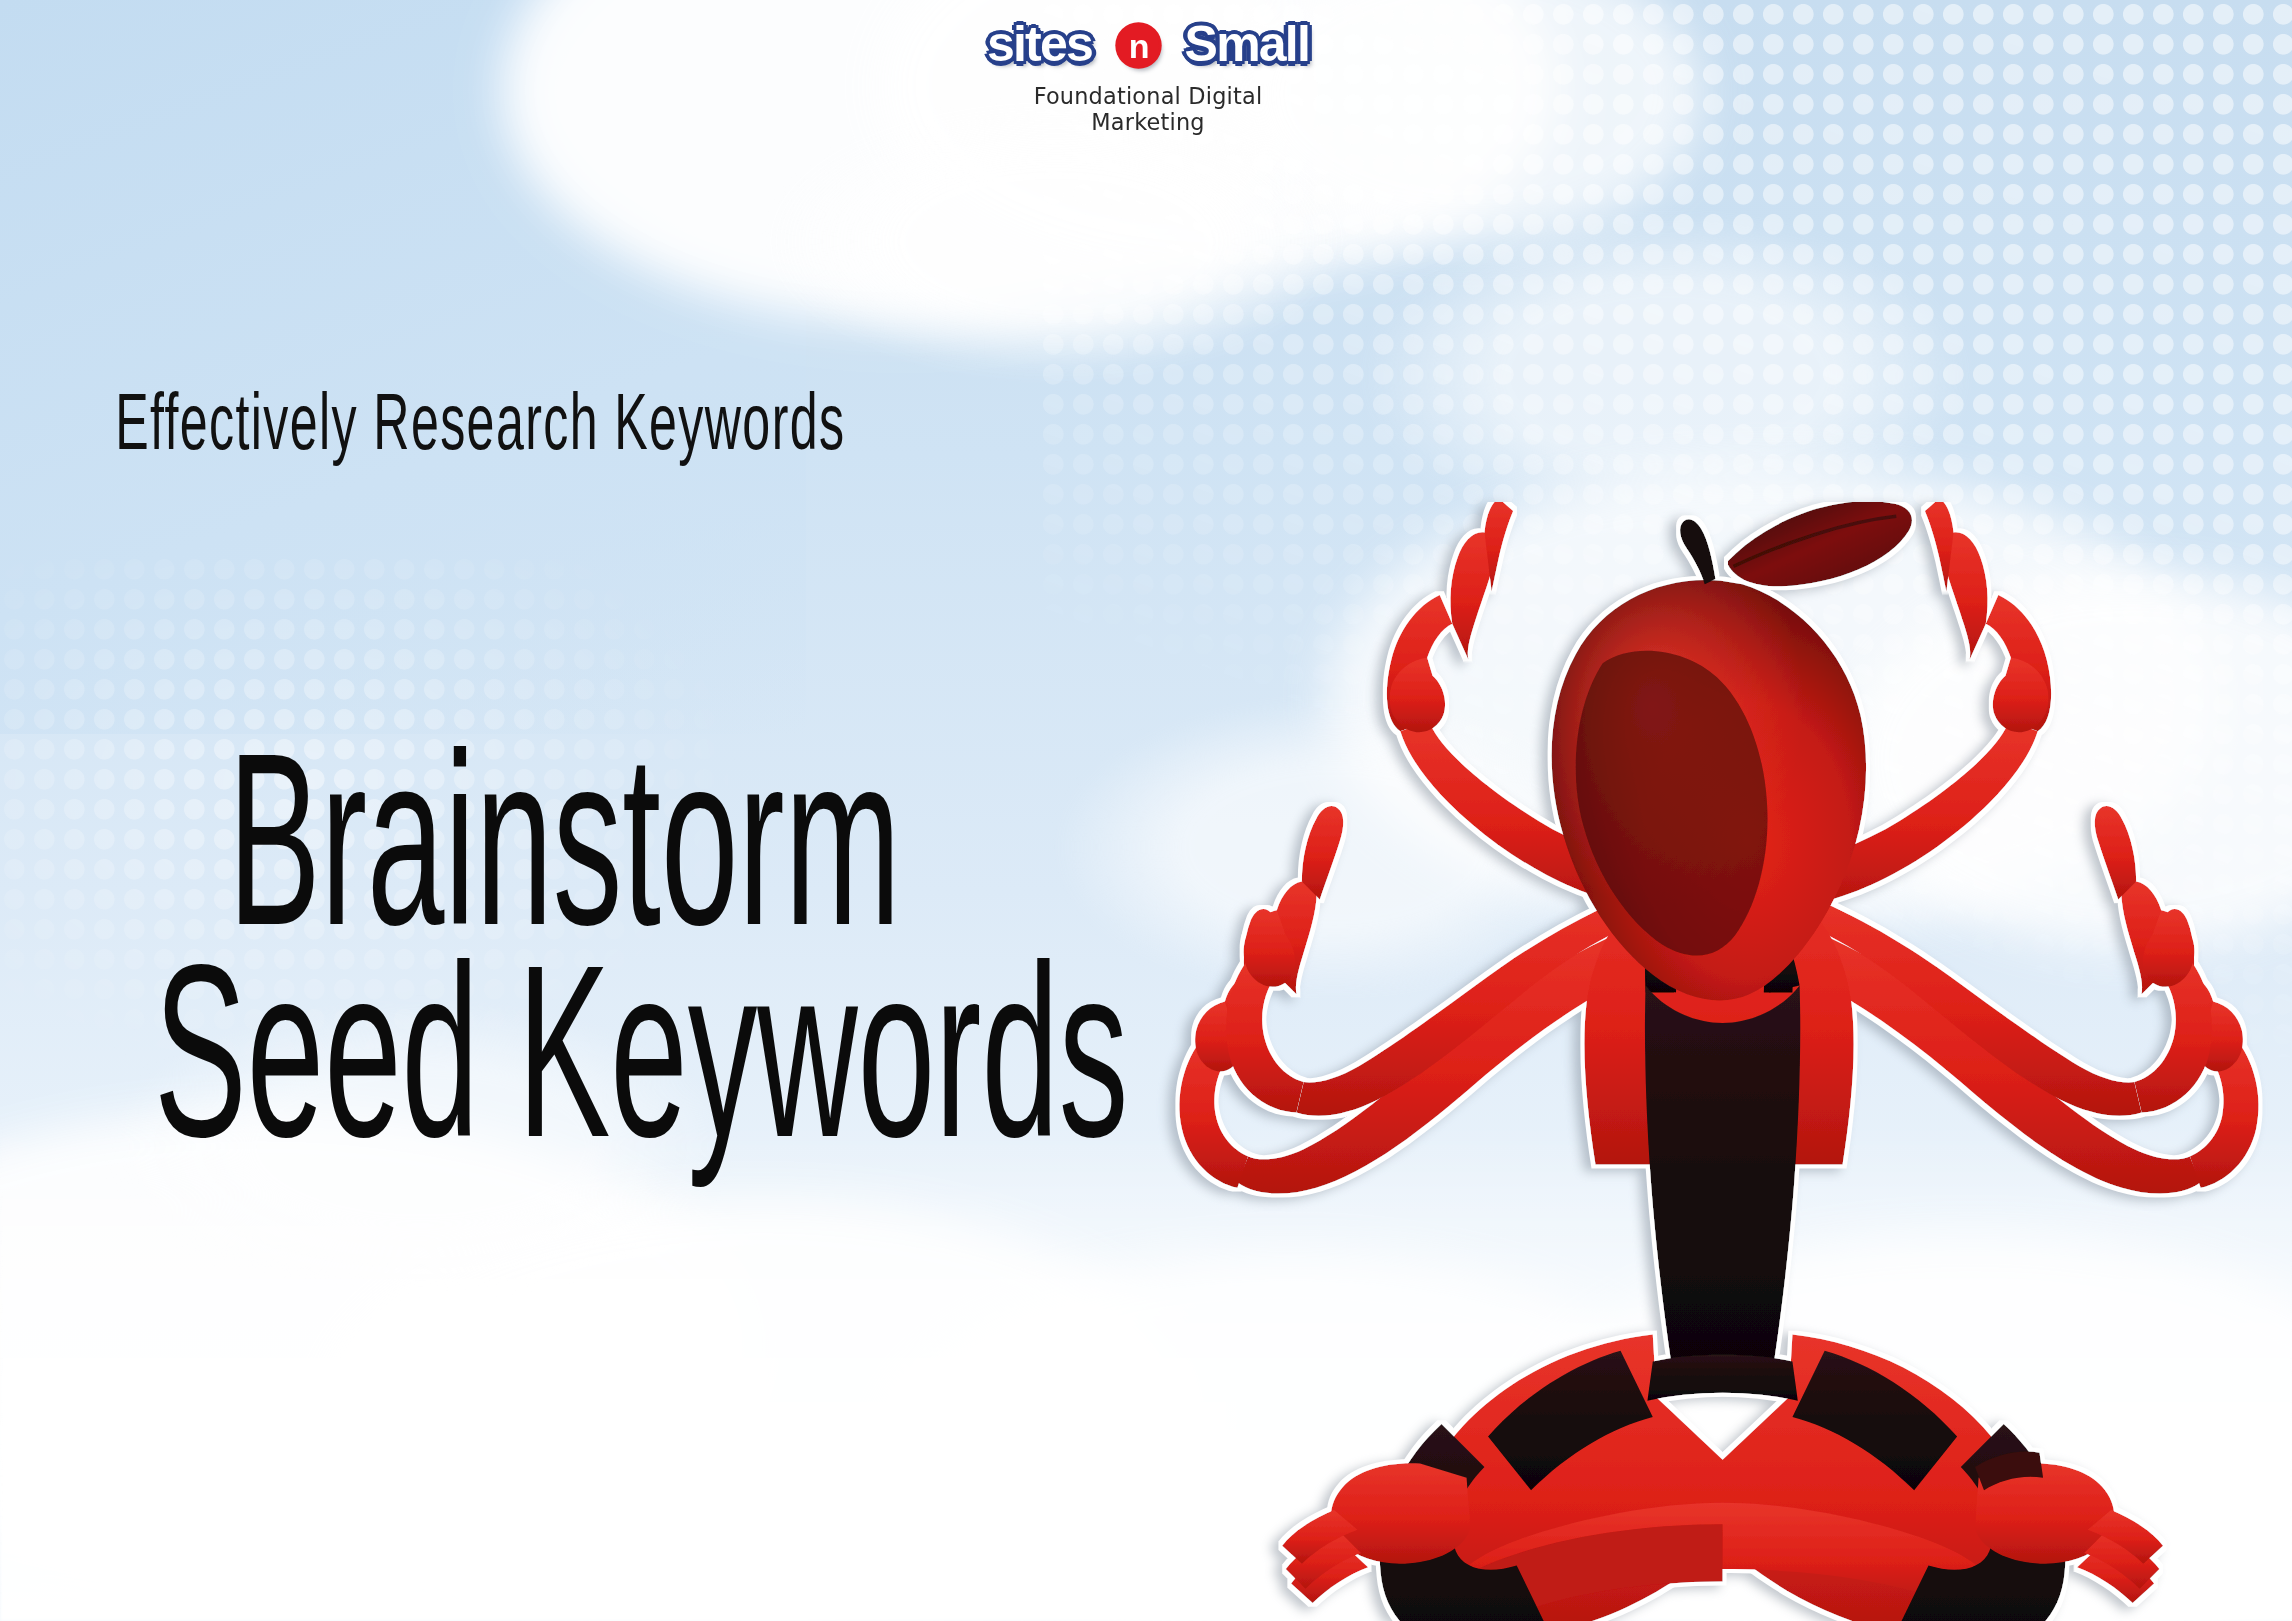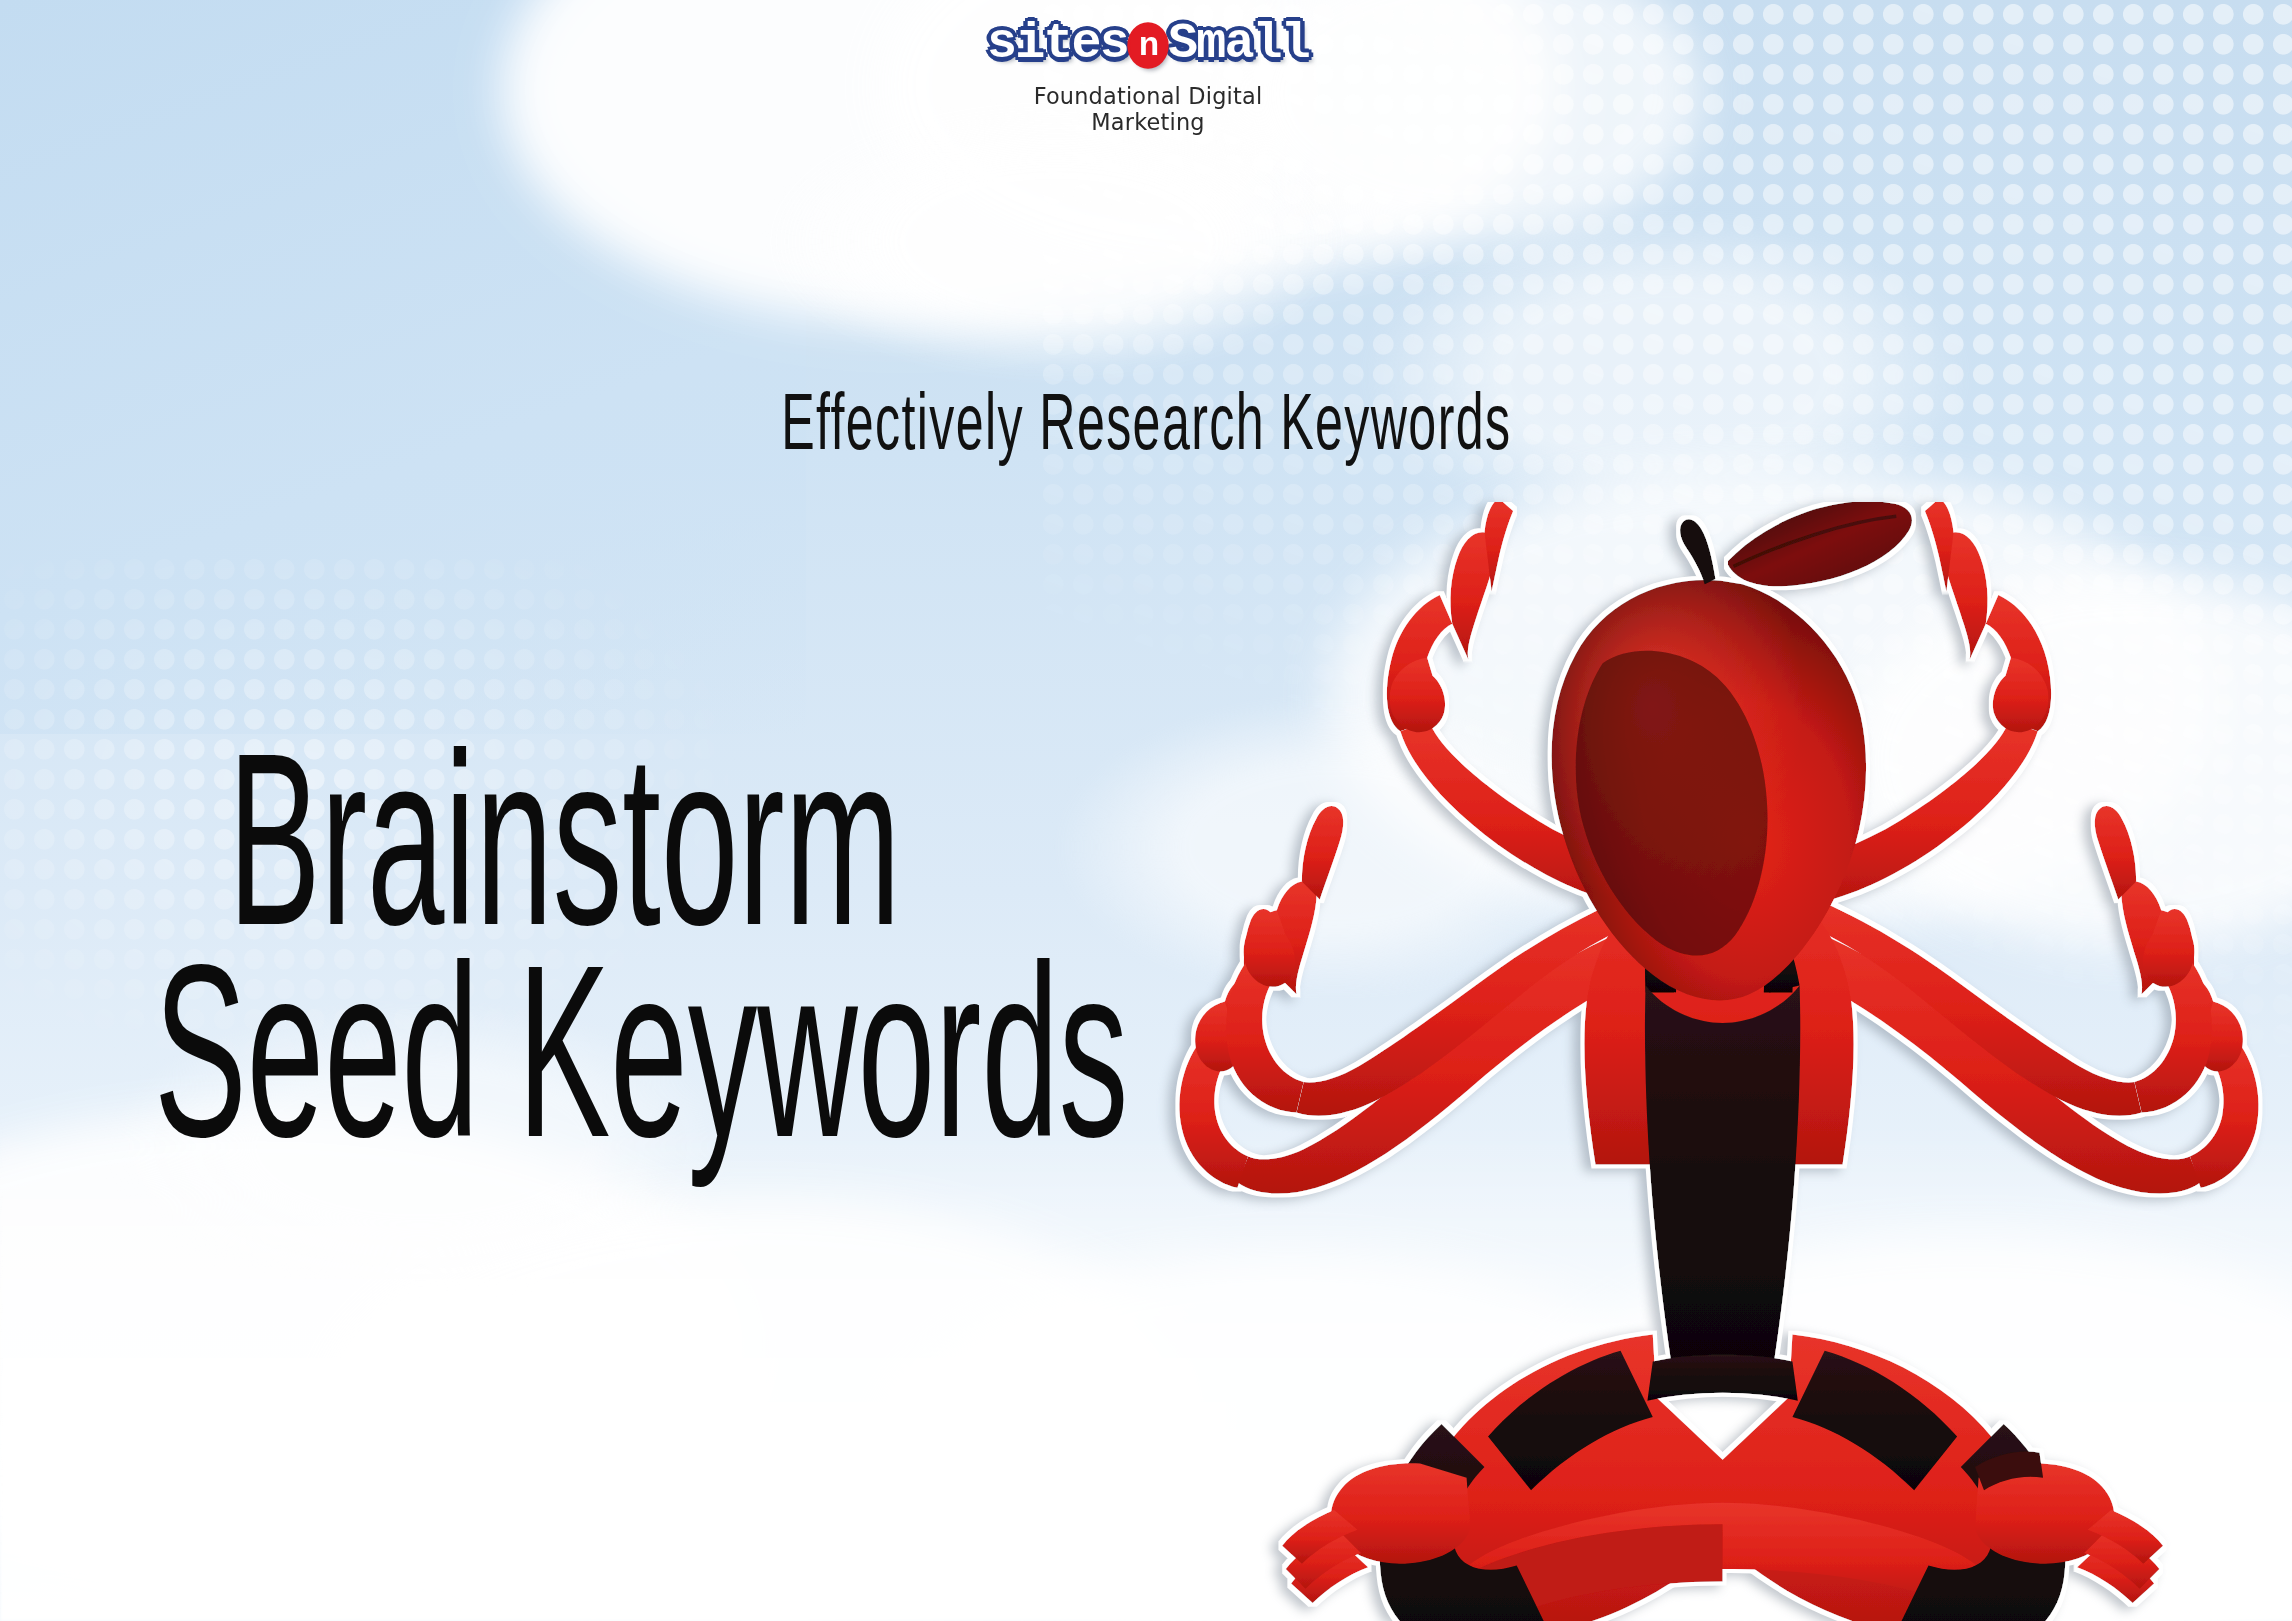--- a/index.html
+++ b/index.html
@@ -54,25 +54,25 @@
             mask-image: radial-gradient(ellipse 60% 70% at 30% 40%, rgba(0,0,0,.9), rgba(0,0,0,0) 75%);
     pointer-events:none;
   }
 
   
   #logo{
     position:absolute; left:987px; top:16px; width:322px; text-align:center;
     z-index:40;
   }
   #logoWord{
-    font-family:Liberation Mono, monospace;
+    font-family:Liberation Sans, sans-serif;
     font-weight:bold; font-size:50px; line-height:56px;
     color:#ffffff;
     letter-spacing:-1.8px;
-    display:flex; align-items:center; justify-content:flex-start;
+    display:flex; align-items:center; justify-content:space-between;
     text-shadow:
        -2.7px 0 0 #27408b,  2.7px 0 0 #27408b,  0 -2.7px 0 #27408b, 0 2.7px 0 #27408b,
        -2.7px -2.7px 0 #27408b, 2.7px -2.7px 0 #27408b, -2.7px 2.7px 0 #27408b, 2.7px 2.7px 0 #27408b,
        -4.5px 0 0 #27408b, 4.5px 0 0 #27408b, 0 -4.5px 0 #27408b, 0 4.5px 0 #27408b,
        3.6px 5.4px 4.5px rgba(60,70,90,.45);
   }
   #logoWord .part{ display:inline-block; }
   #logoN{
     display:inline-flex; align-items:center; justify-content:center;
     width:41px; height:41px; border-radius:50%;
@@ -121,21 +121,21 @@
     font-weight:400;
     transform:scaleX(.78) scaleY(1.18);
     transform-origin:center;
     padding-left:9px;
     text-shadow:0.9px 1.8px 2.7px rgba(0,0,0,.18);
     white-space:nowrap;
   }
 
   
   #subtitle{
-    position:absolute; left:0; top:383px; width:2293px; text-align:center; z-index:35;
+    position:absolute; left:0; top:383px; width:2293px; z-index:35;
     color:#111111;
     font-family:"Liberation Sans Narrow","Liberation Sans", sans-serif;
     font-size:66px;
     letter-spacing:1.8px;
     white-space:nowrap;
   }
   #subtitle span{ display:inline-block; transform:scaleX(.76) scaleY(1.22); transform-origin:center; }
 
   
   #headline{

